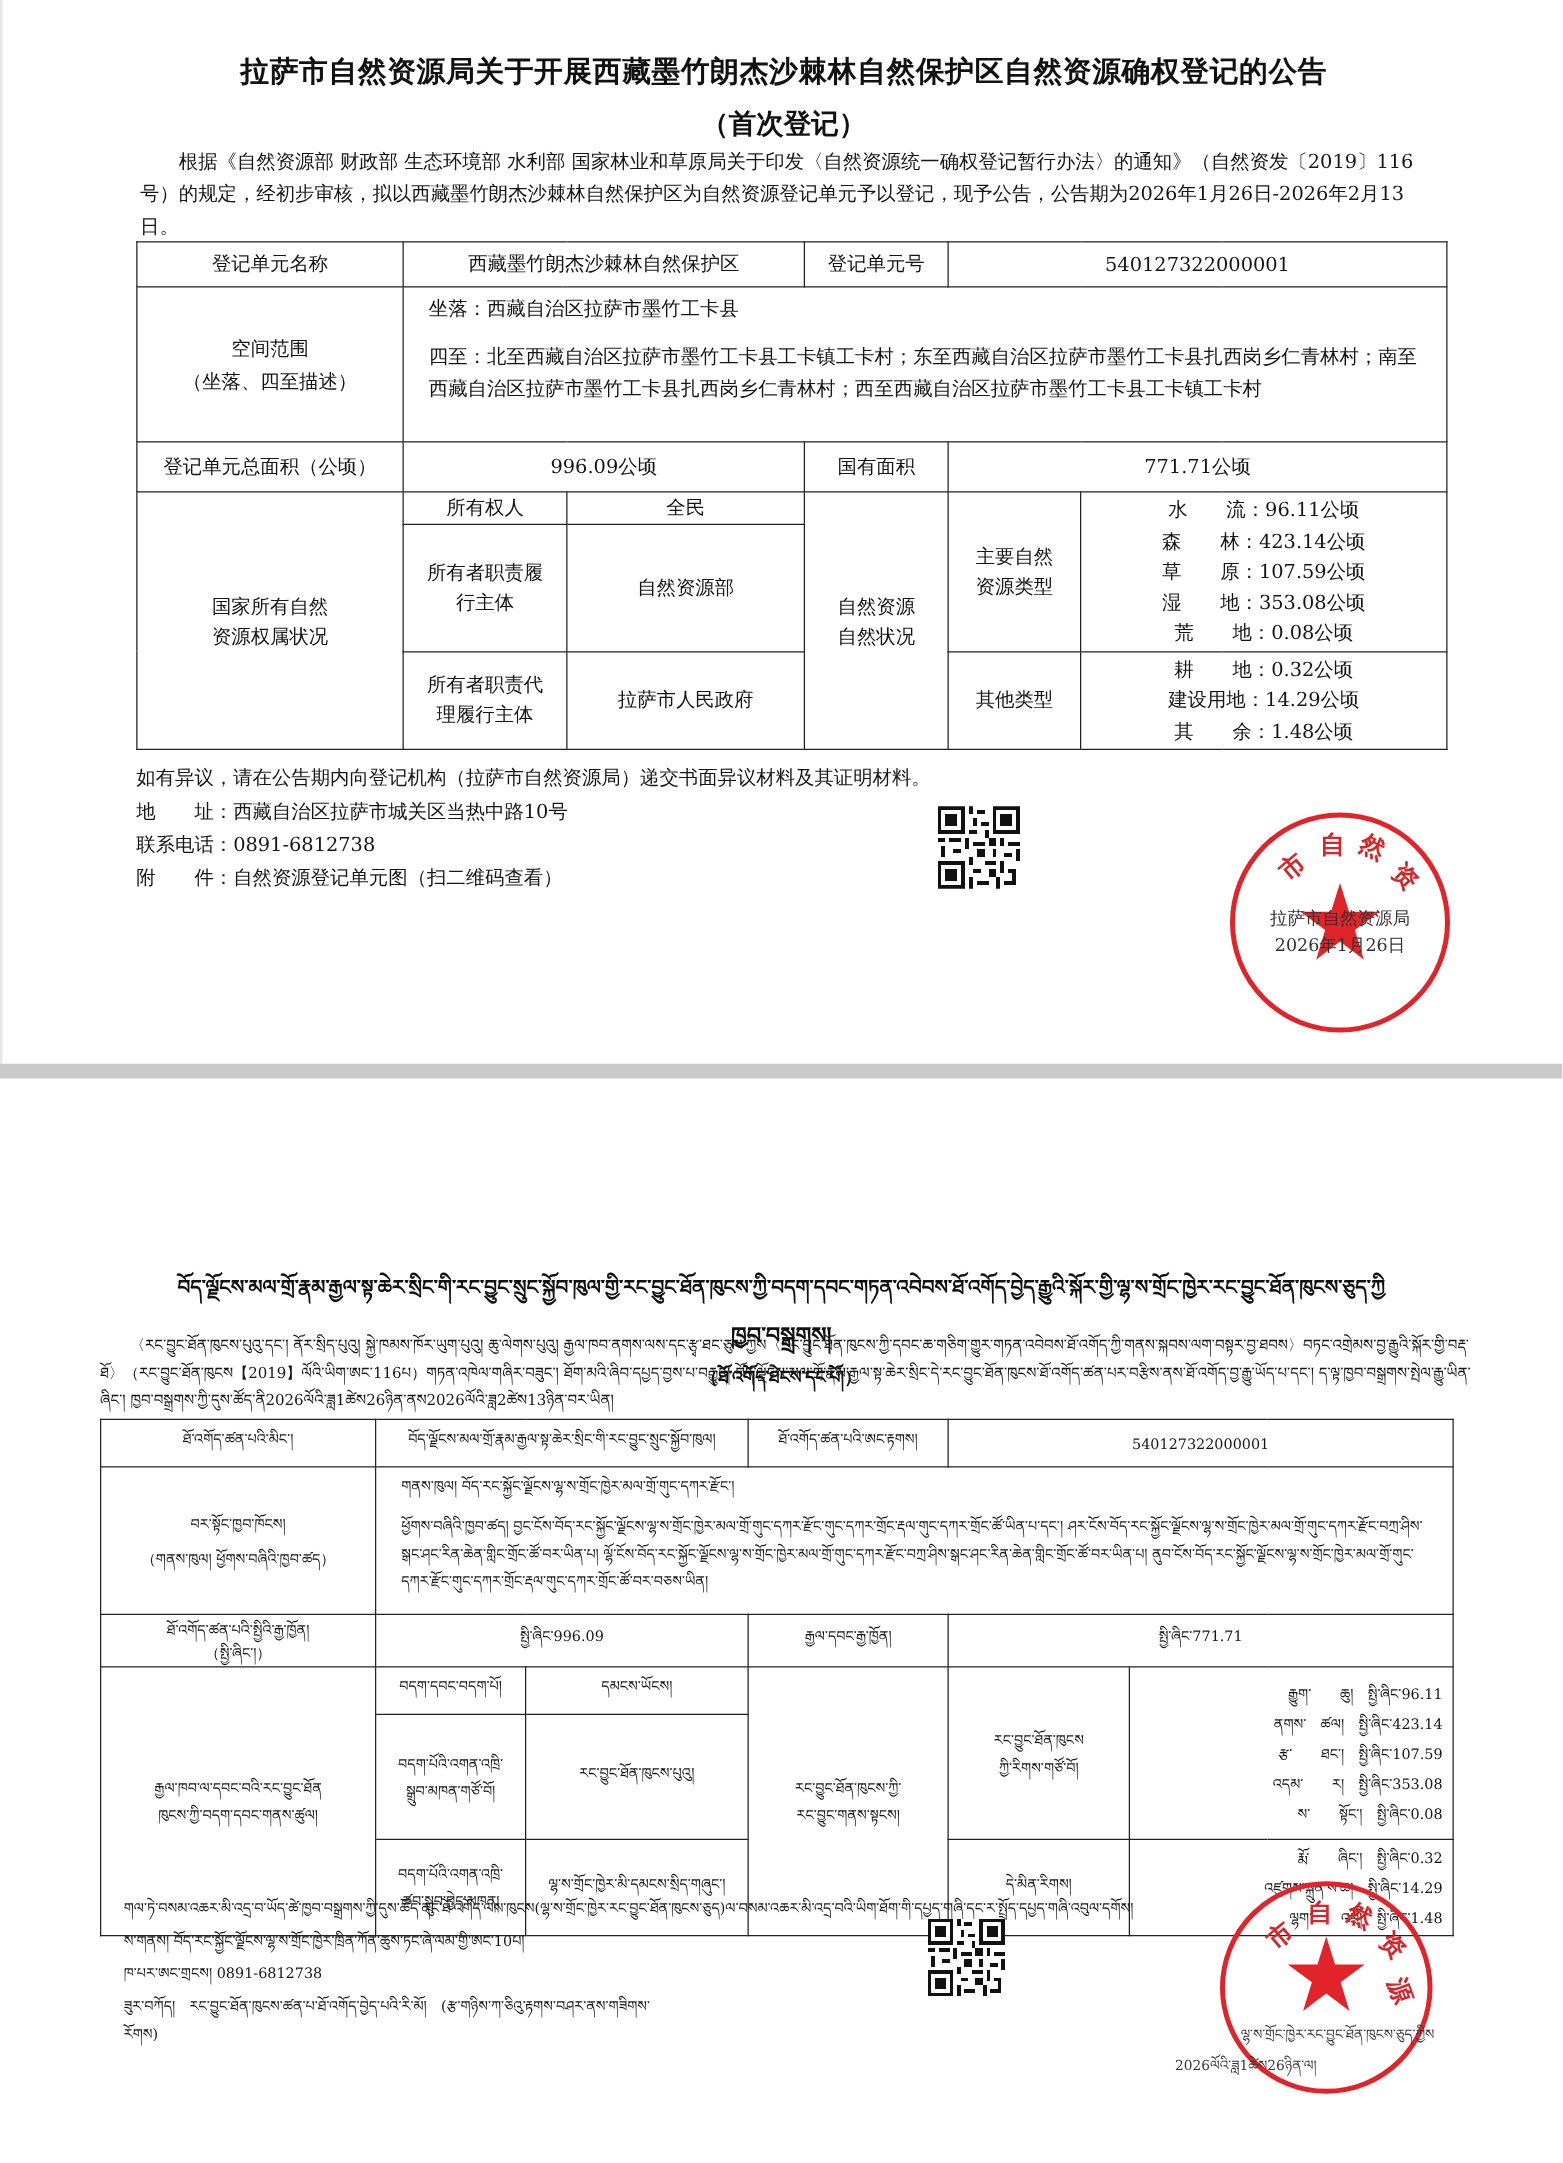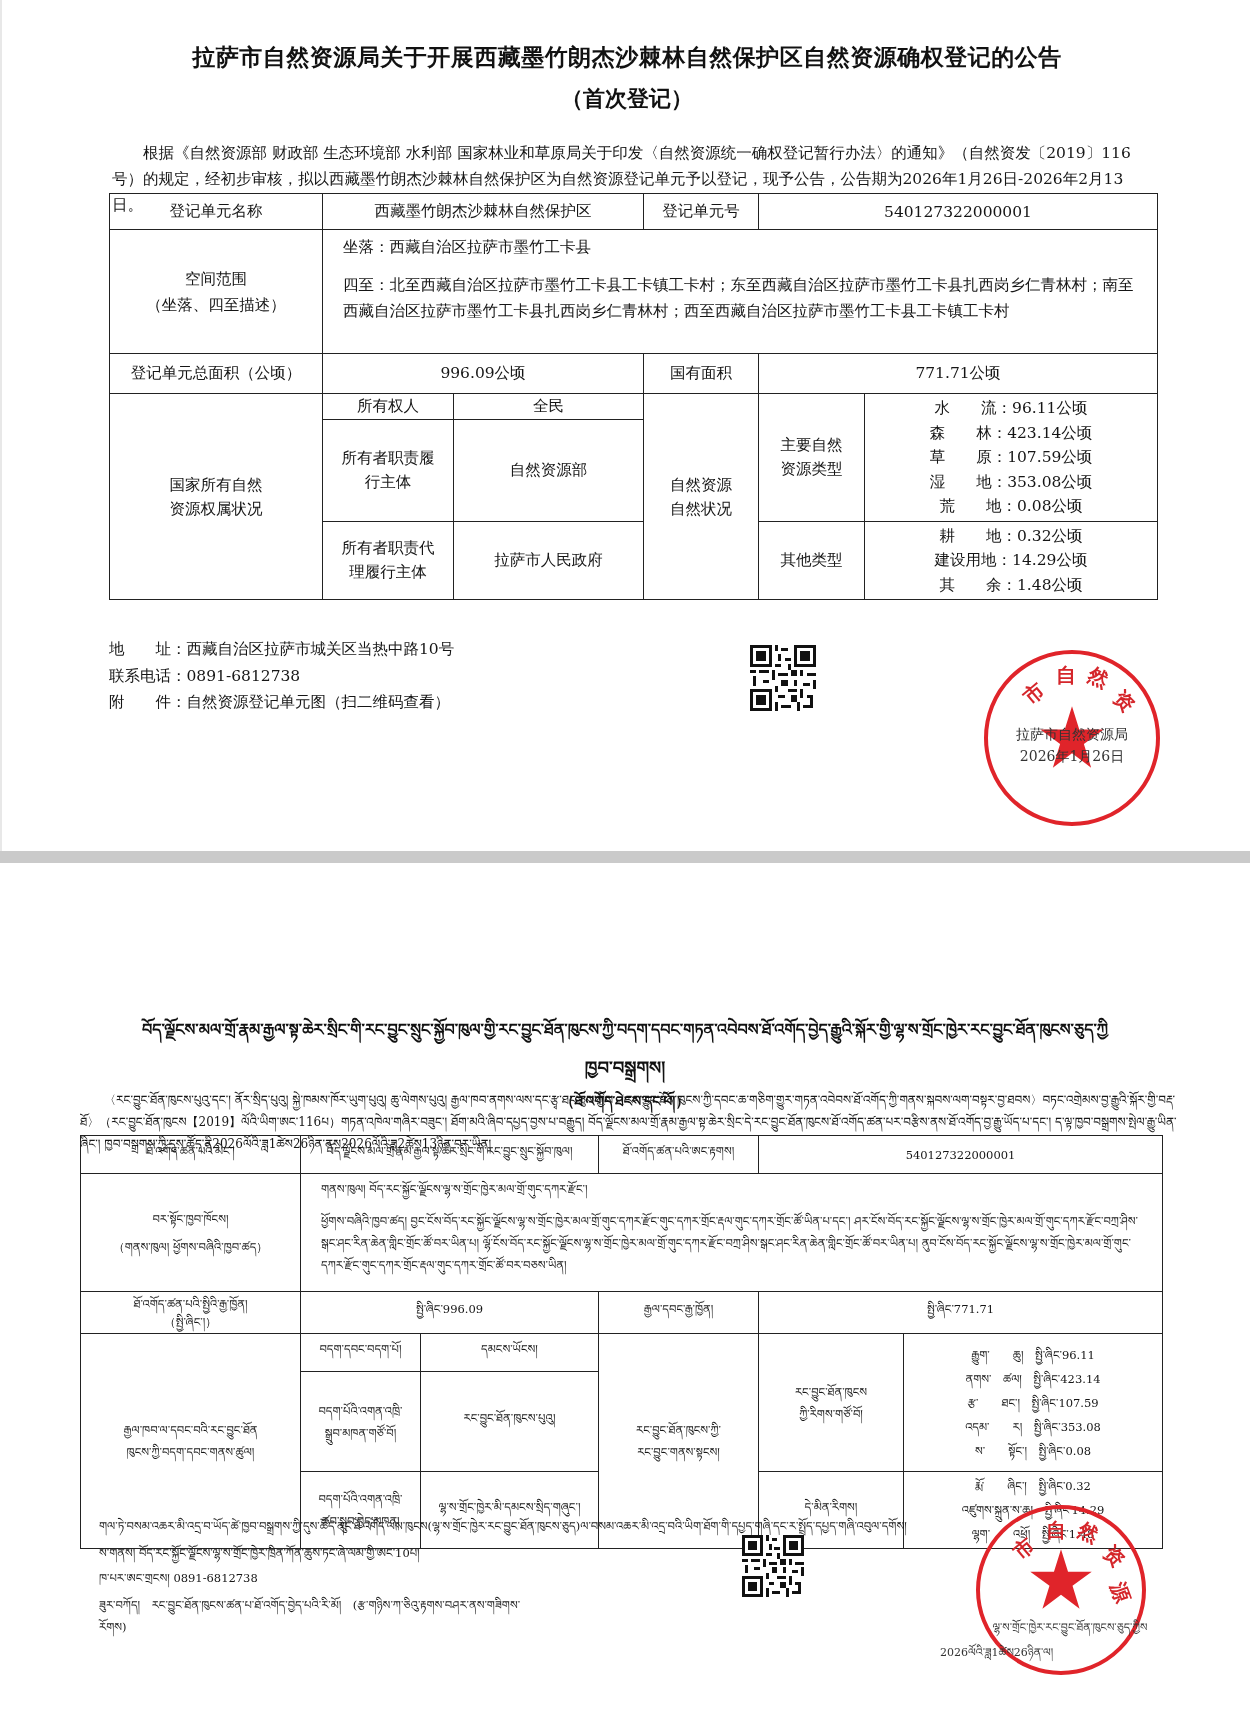--- a/index.html
+++ b/index.html
@@ -8,21 +8,21 @@
 
   .page { position: absolute; left: 0; width: 1250px; background: #fff; }
   .page-1 { top: 0; height: 855px; border-left: 2px solid #e8e8e8; }
   .page-sep { position: absolute; top: 851px; left: 0; width: 1250px; height: 12px; background: #cacaca; }
   .page-2 { top: 863px; height: 867px; }
 
   .title { position: absolute; left: 0; width: 1250px; text-align: center; font-weight: bold; color: #111; }
   .p1-title { top: 42px; font-size: 23px; letter-spacing: 0.5px; }
   .p1-sub { top: 84px; font-size: 22px; }
 
-  .para { position: absolute; left: 110px; width: 1040px; font-size: 15.5px; line-height: 26px; color: #161616; margin-top: 24px; }
+  .para { position: absolute; left: 110px; width: 1040px; font-size: 15.5px; line-height: 26px; color: #161616; }
   .p1-para { top: 116px; text-indent: 2em; }
 
   table.reg { position: absolute; border-collapse: collapse; table-layout: fixed; }
   table.reg td { border: 1.6px solid #222; text-align: center; vertical-align: middle; font-size: 15.5px; color: #151515; padding: 2px 4px; margin-left: 43px; }
   .p1-table { left: 107px; top: 193px; width: 1048px; }
   td.left-text { text-align: left !important; padding: 4px 20px !important; line-height: 26px; }
   .res-list { text-align: left; padding: 2px 8px !important; line-height: 24.5px; font-size: 15px; white-space: nowrap; }
   .res-list div { display: block; }
 
   .footer-line { position: absolute; left: 107px; font-size: 15.5px; color: #161616; }
@@ -33,21 +33,21 @@
   .seal-text { position: absolute; left: 0; width: 100%; text-align: center; font-size: 14px; color: #333; }
   .seal-ring { position: absolute; font-size: 20px; font-weight: bold; color: #d5262b; }
 
   
   .p2-title { top: 1012px; font-size: 16px; letter-spacing: 0px; }
   .p2-title2 { top: 1048px; font-size: 18px; }
   .p2-sub { top: 1085px; font-size: 14px; }
   .p2-para { left: 80px; width: 1100px; top: 1108px; font-size: 12px; line-height: 22px; text-indent: 2em; }
   .p2-table { left: 80px; top: 1135px; width: 1082px; }
   .p2-table td { font-size: 11.5px !important; border-width: 1.4px !important; }
-  .p2-table .res-list { font-size: 11.5px; line-height: 24px; }
+  .p2-table .res-list { font-size: 11.5px; line-height: 24px; text-align: right; }
   .footer-line.p2 { left: 80px; font-size: 11.5px; padding-left: 19px; }
 </style>
 </head>
 <body>
 
 <div class="page page-1">
   <div class="title p1-title">拉萨市自然资源局关于开展西藏墨竹朗杰沙棘林自然保护区自然资源确权登记的公告</div>
   <div class="title p1-sub">（首次登记）</div>
   <div class="para p1-para">根据《自然资源部 财政部 生态环境部 水利部 国家林业和草原局关于印发〈自然资源统一确权登记暂行办法〉的通知》（自然资发〔2019〕116号）的规定，经初步审核，拟以西藏墨竹朗杰沙棘林自然保护区为自然资源登记单元予以登记，现予公告，公告期为2026年1月26日-2026年2月13日。</div>
 
@@ -123,20 +123,21 @@
       <td>其他类型</td>
       <td colspan="2" class="res-list">
         <div><span>耕　　地</span>：<span>0.32公顷</span></div>
         <div><span>建设用地</span>：<span>14.29公顷</span></div>
         <div><span>其　　余</span>：<span>1.48公顷</span></div>
       </td>
     </tr>
   </tbody>
     </table>
 
+  <div class="footer-line" style="top:612px">如有异议，请在公告期内向登记机构（拉萨市自然资源局）递交书面异议材料及其证明材料。</div>
   <div class="footer-line" style="top:639px">地　　址：西藏自治区拉萨市城关区当热中路10号</div>
   <div class="footer-line" style="top:666px">联系电话：0891-6812738</div>
   <div class="footer-line" style="top:692px">附　　件：自然资源登记单元图（扫二维码查看）</div>
 
   <svg class="qr" style="left:748px;top:645px" viewBox="0 0 21 21" shape-rendering="crispEdges">
     <rect width="21" height="21" fill="#fff"></rect>
     <g fill="#111">
       <rect x="0" y="0" width="7" height="7"></rect>
         <rect x="1" y="1" width="5" height="5" fill="#fff"></rect>
         <rect x="2" y="2" width="3" height="3"></rect>

